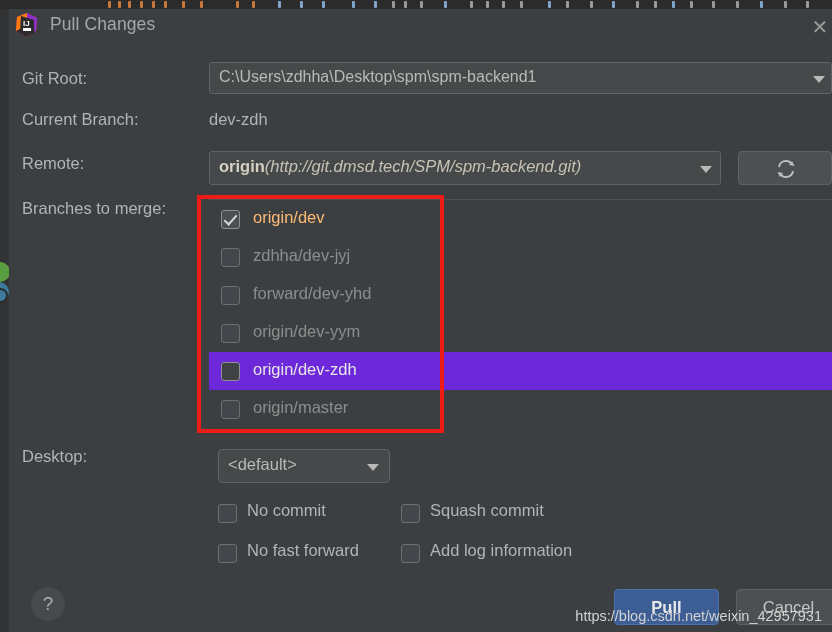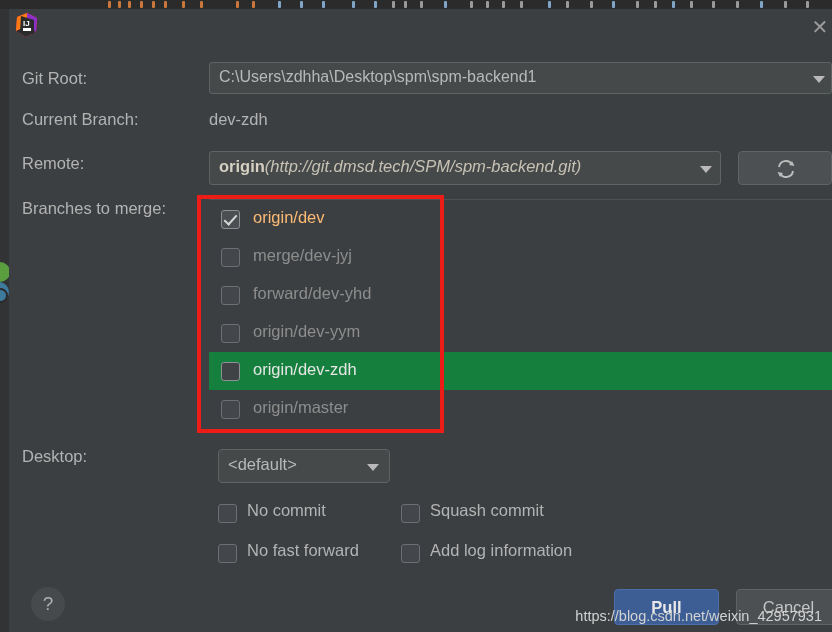--- a/index.html
+++ b/index.html
@@ -194,21 +194,21 @@
     border-top: 1px solid #4e5254;
     box-sizing: border-box;
     overflow: hidden;
   }
   .branch-row {
     position: relative;
     height: 38px;
     width: 100%;
     box-sizing: border-box;
   }
-  .branch-row.selected { background: #15803d; }
+  .branch-row.selected { background: #6d28d9; }
   .branch-row .cb {
     position: absolute;
     left: 12px; top: 10px;
     width: 19px; height: 19px;
     border: 1px solid #6c7073;
     border-radius: 3px;
     background: #43464a;
     box-sizing: border-box;
   }
   .branch-row.selected .cb {
@@ -406,20 +406,21 @@
       <svg width="26" height="26" viewBox="0 0 26 26">
         <polygon points="3,5 13,1 23,6 22,20 12,25 2,19" fill="#fe315d"></polygon>
         <polygon points="13,1 23,6 22,20 13,14" fill="#8c2ec8"></polygon>
         <polygon points="3,5 13,1 13,14 2,19" fill="#f97a12"></polygon>
         <polygon points="2,19 13,14 22,20 12,25" fill="#2d2d2d"></polygon>
         <polygon points="7,4 20,8 20,22 6,20" fill="#2b2b2b"></polygon>
         <text x="9" y="14" font-family="Liberation Sans, sans-serif" font-size="8" font-weight="bold" fill="#ffffff">IJ</text>
         <rect x="9" y="16" width="8" height="3" fill="#ffffff"></rect>
       </svg>
     </div>
+    <div class="dialog-title">Pull Changes</div>
     <div class="close-btn">✕</div>
   </div>
 
   <div class="label l1">Git Root:</div>
   <div class="combo-gitroot">
     <div class="txt">C:\Users\zdhha\Desktop\spm\spm-backend1</div>
     <div class="arrow"></div>
   </div>
 
   <div class="label l2">Current Branch:</div>
@@ -442,21 +443,21 @@
   </div>
 
   <div class="label l4">Branches to merge:</div>
   <div class="branch-list" id="branch-list">
       <div class="branch-row enabled">
         <div class="cb checked"></div>
         <div class="nm">origin/dev</div>
       </div>
       <div class="branch-row">
         <div class="cb"></div>
-        <div class="nm">merge/dev-jyj</div>
+        <div class="nm">zdhha/dev-jyj</div>
       </div>
       <div class="branch-row">
         <div class="cb"></div>
         <div class="nm">forward/dev-yhd</div>
       </div>
       <div class="branch-row">
         <div class="cb"></div>
         <div class="nm">origin/dev-yym</div>
       </div>
       <div class="branch-row selected">

